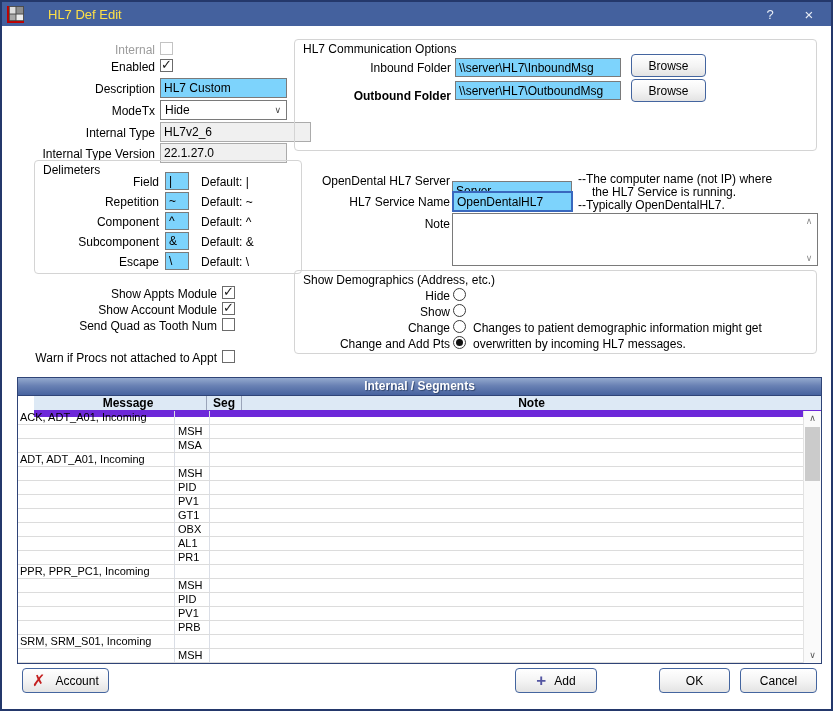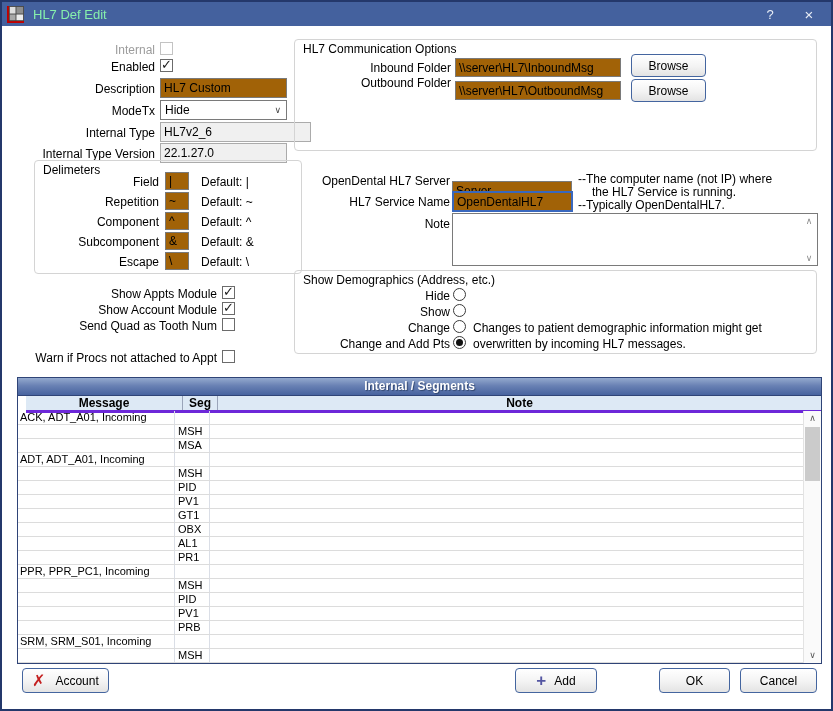--- a/index.html
+++ b/index.html
@@ -1,29 +1,29 @@
 <!DOCTYPE html>
 <html><head>
 <meta charset="utf-8">
 <style>
   html,body{margin:0;padding:0;background:#fff;}
   .dlg{position:relative;width:833px;height:711px;box-sizing:border-box;border:2px solid #24386B;background:#fff;
        font-family:"Liberation Sans","DejaVu Sans",sans-serif;font-size:12px;color:#000;overflow:hidden;}
   
   .titlebar{position:absolute;left:0;top:0;right:0;height:24px;background:#44619E;display:flex;align-items:center;}
   .tb-icon{width:17px;height:17px;margin-left:5px;flex:0 0 auto;}
-  .tb-title{color:#86efac;margin-left:9px;font-size:13px;}
+  .tb-title{color:#fde047;margin-left:24px;font-size:13px;}
   .tb-right{margin-left:auto;display:flex;align-items:center;color:#E9EEF6;}
   .tb-help{width:34px;text-align:center;font-size:13px;cursor:default;}
   .tb-close{width:44px;text-align:center;font-size:15px;cursor:default;}
   
   .lbl{position:absolute;height:15px;line-height:15px;white-space:nowrap;}
   .r{text-align:right;}
   .dim{color:#9C9C9C;}
-  .txt{position:absolute;box-sizing:border-box;height:20px;border:1px solid #7A7A7A;background:#a16207;
+  .txt{position:absolute;box-sizing:border-box;height:20px;border:1px solid #7A7A7A;background:#7dd3fc;
        font-family:inherit;font-size:12px;padding:0 3px;margin:0;color:#000;}
   .txt.ro{background:#F0F0F0;border-color:#ABABAB;}
   .txt.focus{border:2px solid #3968BE;}
   .combo{position:absolute;box-sizing:border-box;height:20px;border:1px solid #7A7A7A;background:#fff;
          display:flex;align-items:center;padding-left:4px;}
   .combo .chev{margin-left:auto;margin-right:5px;font-size:9px;color:#444;}
   .cb{position:absolute;width:13px;height:13px;box-sizing:border-box;border:1px solid #6B6B6B;background:#fff;}
   .cb.dis{border-color:#C3C3C3;}
   .cb.checked::after{content:"✓";position:absolute;left:0px;top:-3px;font-size:13px;font-weight:bold;color:#1A1A1A;}
   .radio{position:absolute;width:13px;height:13px;box-sizing:border-box;border:1px solid #3A3A3A;border-radius:50%;background:#fff;}
@@ -38,22 +38,22 @@
   .plus-icon{color:#5456A2;font-size:17px;font-weight:bold;margin-right:8px;}
   
   .notebox{position:absolute;box-sizing:border-box;border:1px solid #7A7A7A;background:#fff;}
   .nb-scroll{position:absolute;right:0;top:0;bottom:0;width:16px;display:flex;flex-direction:column;
              justify-content:space-between;align-items:center;color:#8A8A8A;font-size:9px;padding:2px 0;}
   
   .grid{position:absolute;left:15px;top:375px;width:805px;height:287px;box-sizing:border-box;border:1px solid #2F4477;background:#fff;}
   .grid-title{position:absolute;left:0;right:0;top:0;height:17px;line-height:17px;text-align:center;color:#fff;
               font-weight:bold;background:linear-gradient(180deg,#93A9CE 0%,#6981B4 45%,#47639F 100%);
               text-shadow:1px 1px 1px #31466F;border-bottom:1px solid #2F4477;}
-  .grid-head{position:absolute;left:8px;right:0;top:18px;height:14px;background:#DDE9F5;display:flex;
-             font-weight:bold;border-bottom:3px solid #6d28d9;}
+  .grid-head{position:absolute;left:16px;right:0;top:18px;height:14px;background:#DDE9F5;display:flex;
+             font-weight:bold;border-bottom:7px solid #6d28d9;padding-left:16px;}
   .hc{box-sizing:border-box;text-align:center;line-height:14px;border-right:1px solid #9AA4B9;}
   .hc:last-child{border-right:none;}
   .h-msg{width:157px;}.h-seg{width:35px;}.h-note{flex:1;}
   .gbody{position:absolute;left:0;top:33px;right:17px;bottom:0;display:flex;flex-direction:column;font-size:11px;}
   .grow{flex:1;display:flex;border-bottom:1px solid #DCDCDC;min-height:0;}
   .cell{box-sizing:border-box;overflow:hidden;white-space:nowrap;line-height:13px;}
   .c-msg{width:157px;border-right:1px solid #DADEE6;padding-left:2px;}
   .c-seg{width:35px;border-right:1px solid #DADEE6;padding-left:3px;}
   .c-note{flex:1;}
   .gsb{position:absolute;right:0;top:33px;bottom:0;width:17px;background:#FAFAFA;border-left:1px solid #E3E3E3;}
@@ -143,21 +143,21 @@
 
   <div class="gb" style="left:292px;top:37px;width:523px;height:112px;">
     <span class="gb-title">HL7 Communication Options</span>
 
     <span class="lbl r" style="left:8px;top:21px;width:148px;">Inbound Folder</span>
     <input class="txt" style="left: 160px; top: 18px; width: 166px; height: 19px;" value="\\server\HL7\InboundMsg">
     <div class="btn browse" style="left:336px;top:14px;width:75px;">
       <span>Browse</span>
     </div>
 
-    <span class="lbl r" style="left:8px;top:36px;width:148px;">Outbound Folder</span>
+    <span class="lbl r" style="left:8px;top:49px;width:148px;font-weight:bold;">Outbound Folder</span>
     <input class="txt" style="left: 160px; top: 41px; width: 166px; height: 19px;" value="\\server\HL7\OutboundMsg">
     <div class="btn browse" style="left:336px;top:39px;width:75px;">
       <span>Browse</span>
     </div>
   </div>
 
   <span class="lbl r" style="left:240px;top:172px;width:208px;">OpenDental HL7 Server</span>
   <input class="txt" style="left: 450px; top: 179px; width: 120px; height: 19px;" value="Server">
   <span class="lbl" style="left:576px;top:170px;">--The computer name (not IP) where</span>
   <span class="lbl" style="left:590px;top:183px;">the HL7 Service is running.</span>

